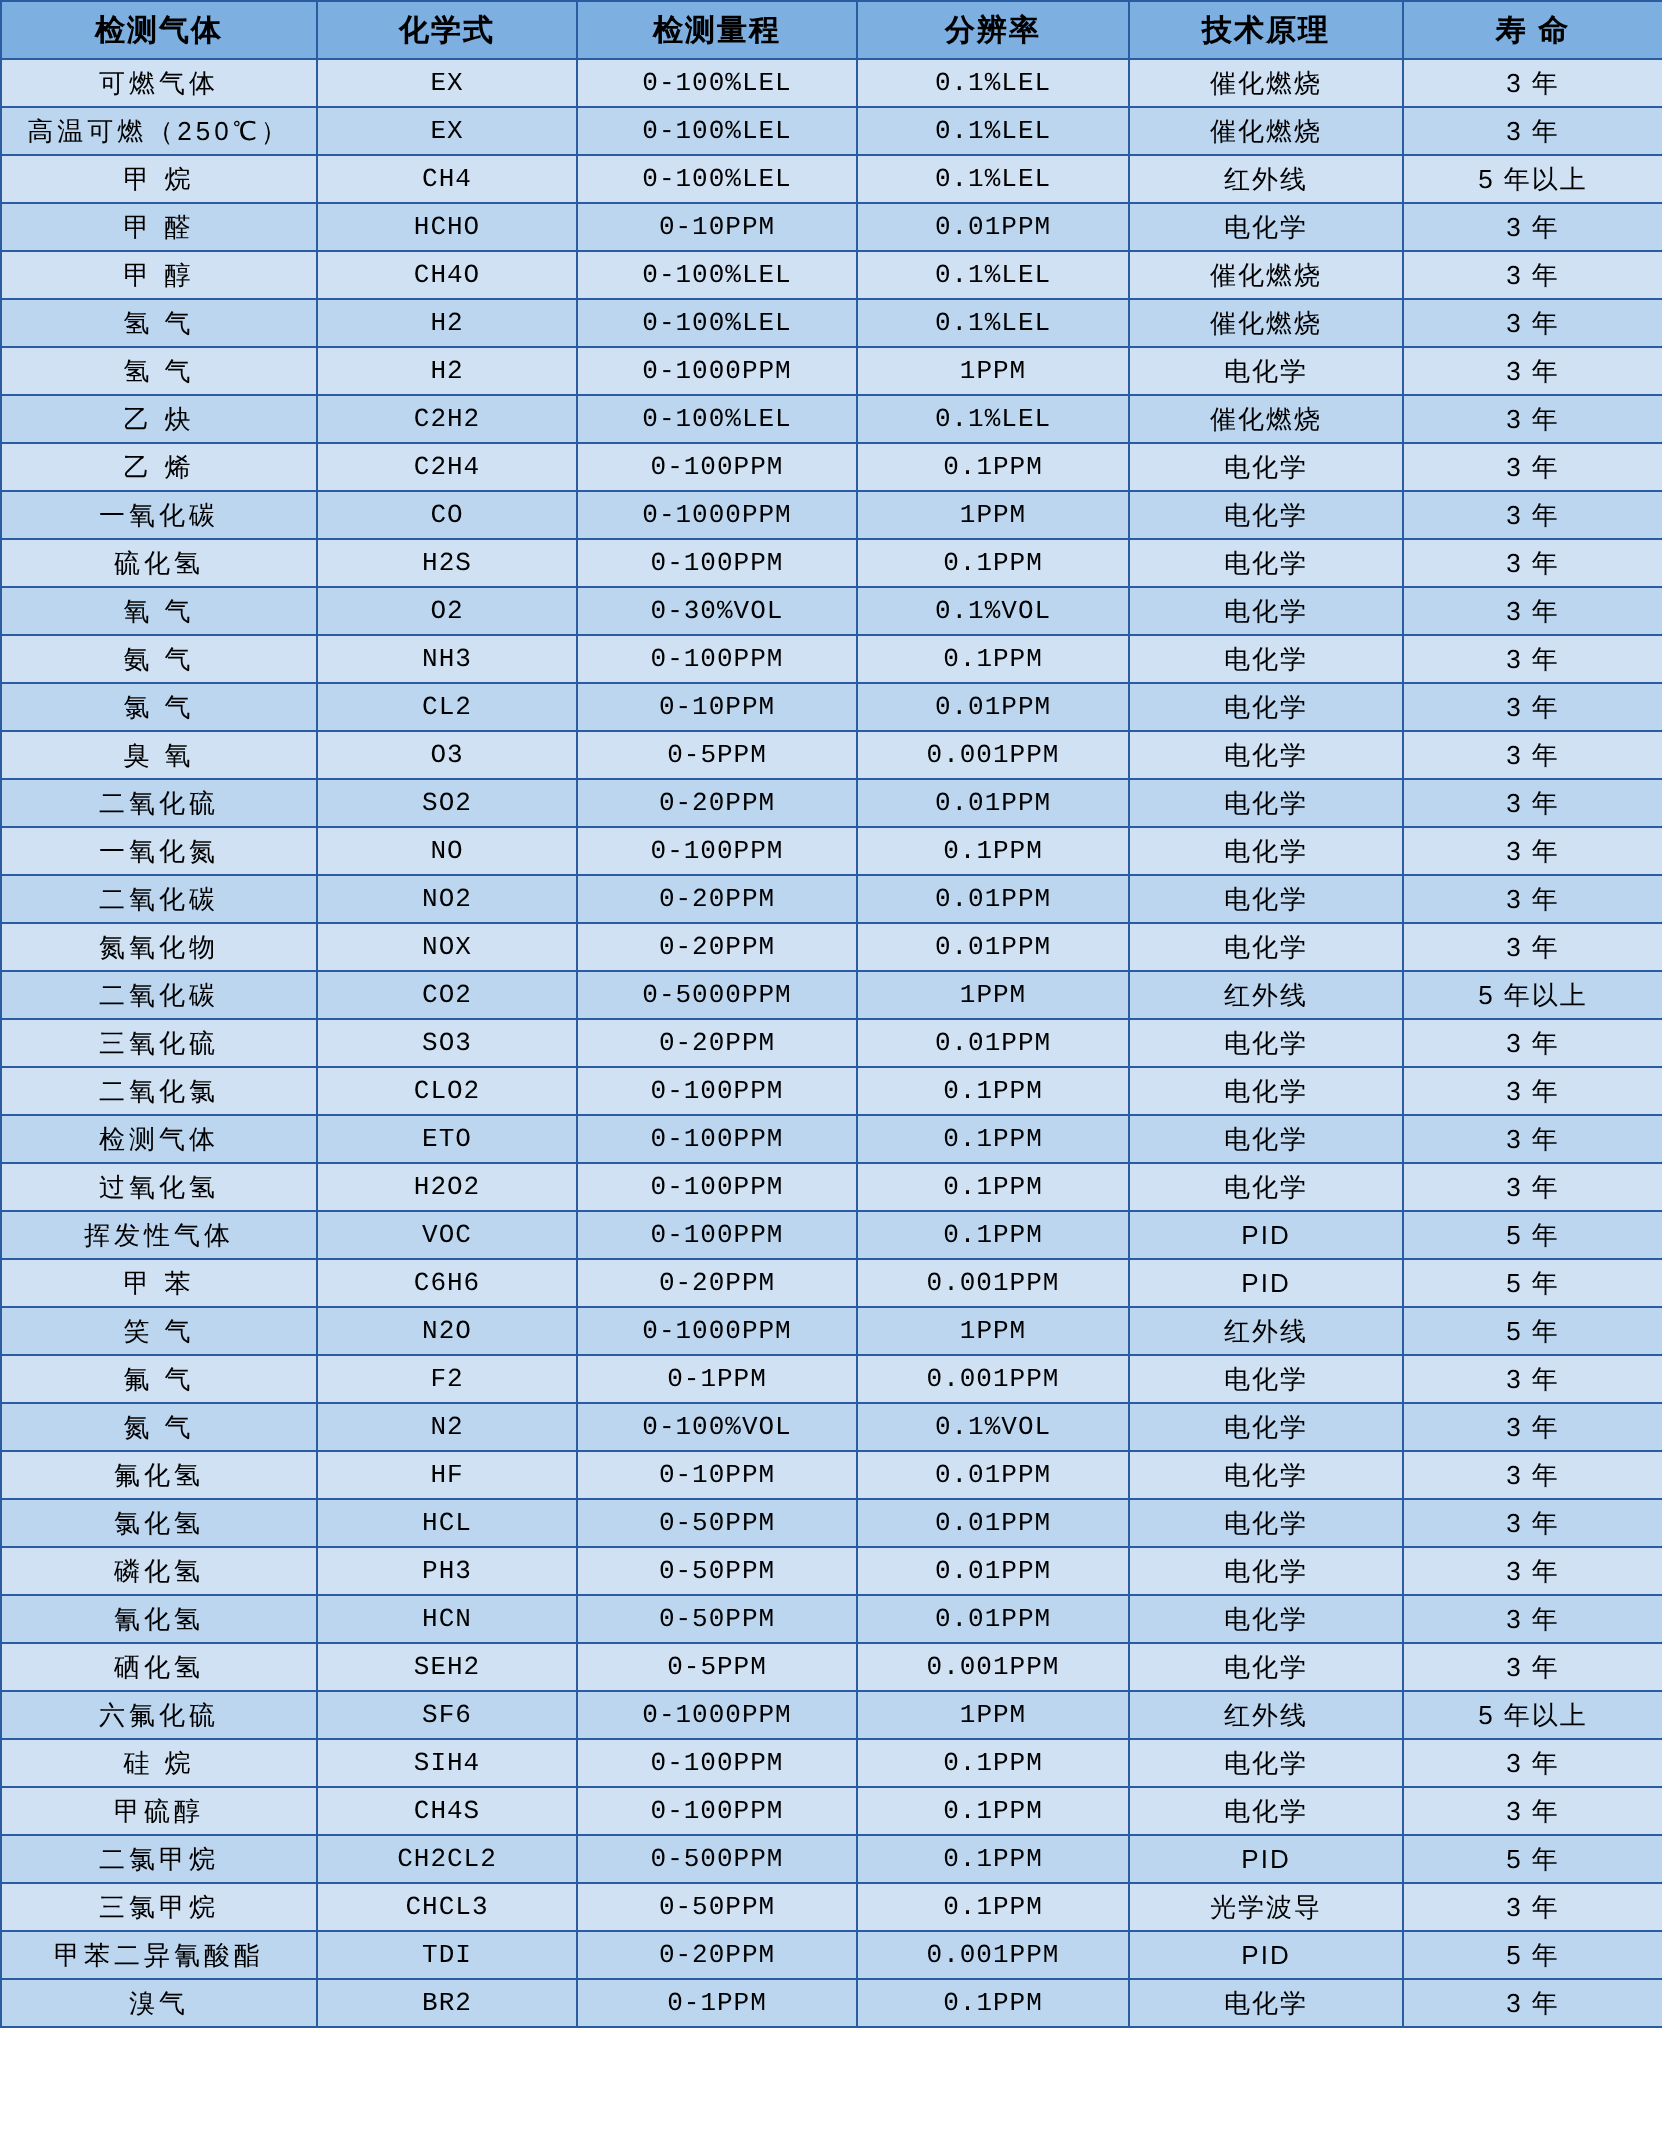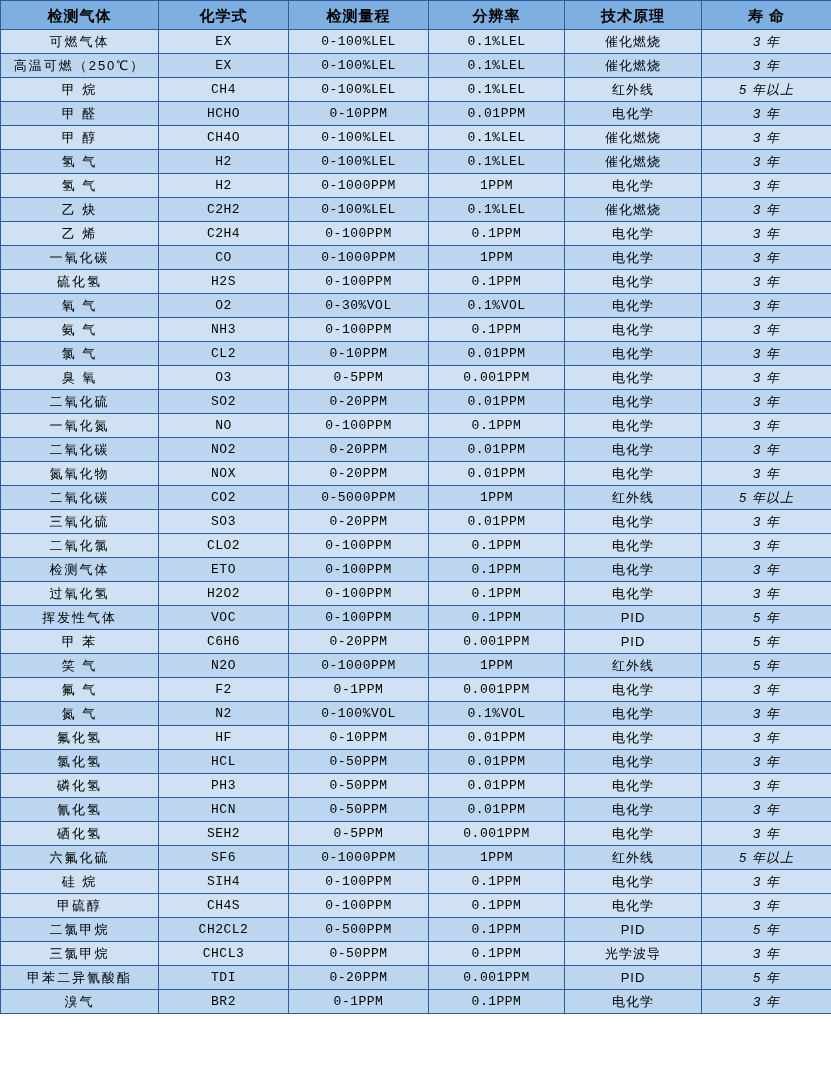--- a/index.html
+++ b/index.html
@@ -62,21 +62,20 @@
   td.mono {
     font-family: "Liberation Mono", monospace;
     font-size: 12px;
     letter-spacing: 0.5px;
   }
   td.principle {
     letter-spacing: 1px;
   }
   td.life {
     letter-spacing: 1px;
-    font-style: italic;
   }
 </style>
 </head>
 <body>
 
 <div id="sheet">
   <table class="gas-table">
     <colgroup>
       <col class="c0">
         <col class="c1">

